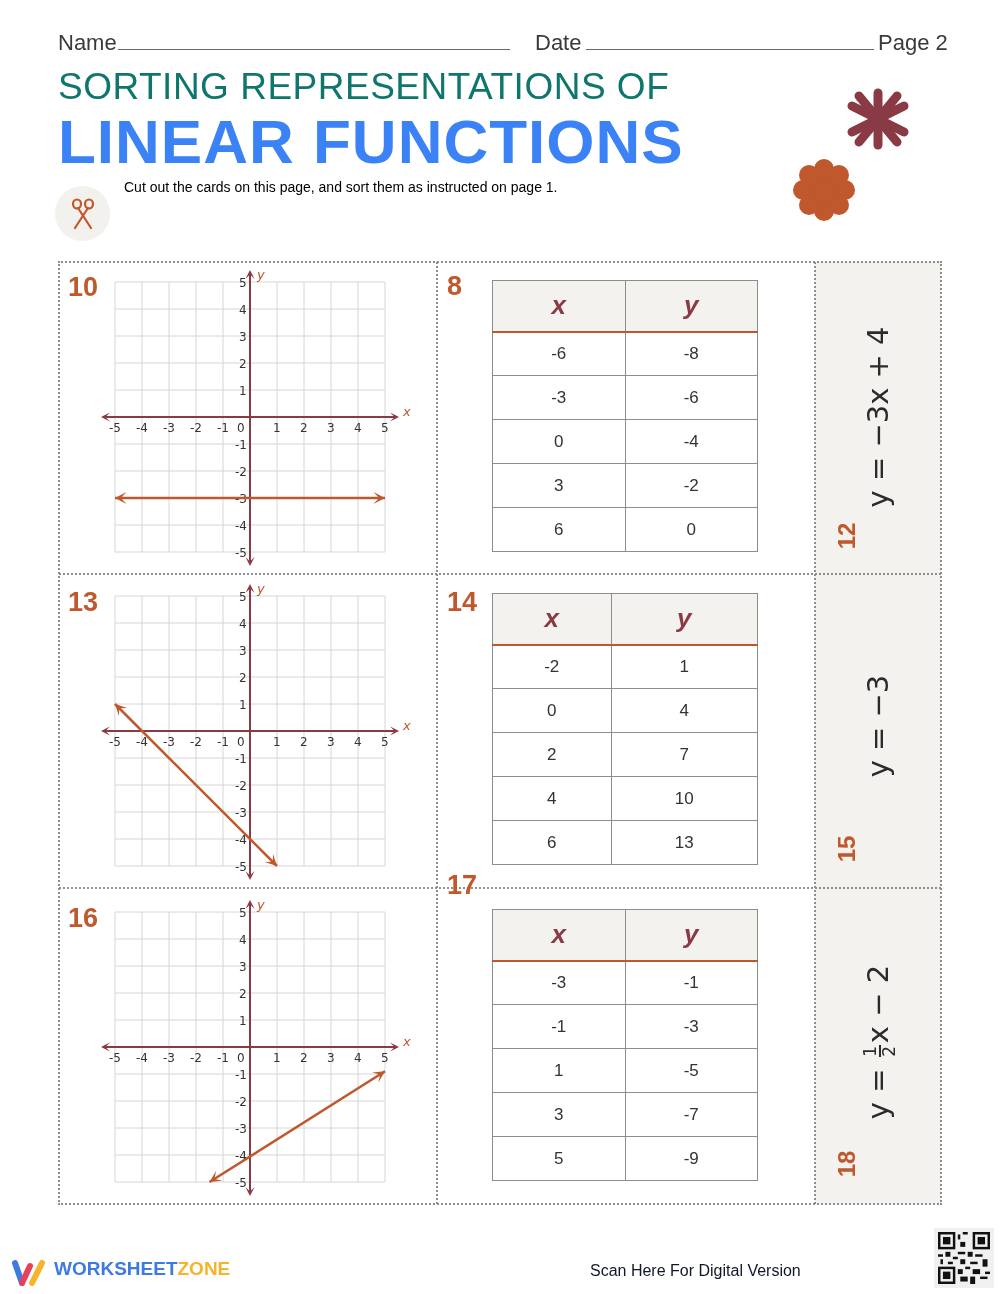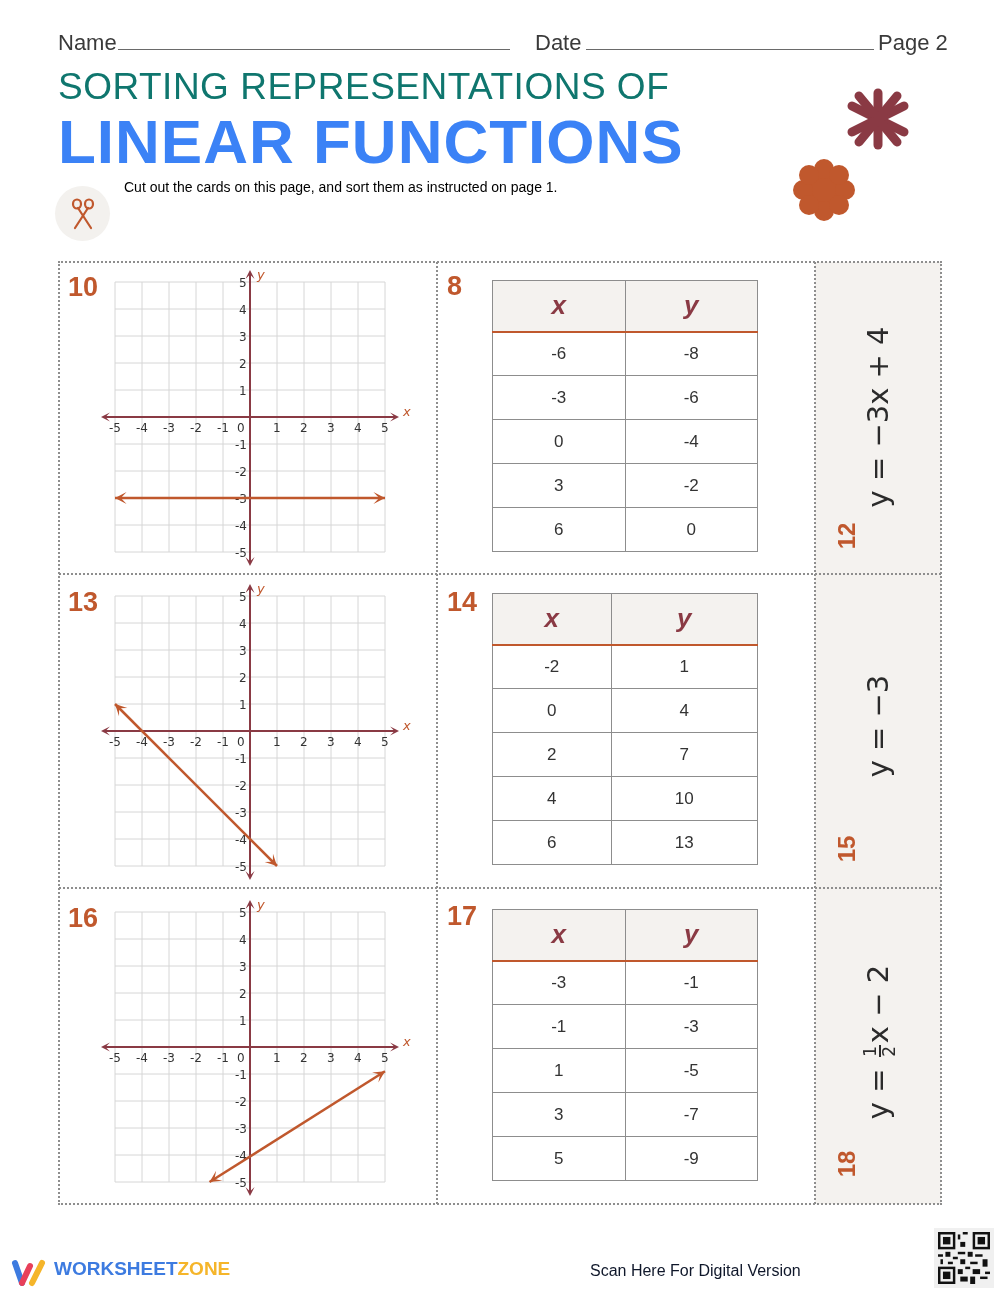--- a/index.html
+++ b/index.html
@@ -349,21 +349,21 @@
     <text x="140" y="187" class="tick">-1</text>
     <text x="140" y="214" class="tick">-2</text>
     <text x="140" y="241" class="tick">-3</text>
     <text x="140" y="268" class="tick">-4</text>
     <text x="140" y="295" class="tick">-5</text>
     <line x1="114.5" y1="290" x2="290" y2="179.3" stroke="#c0582d" stroke-width="2.5"></line>
     <polygon points="290,179.3 283.35172121881703,190.47140945662957 285.05208191119965,182.42099448678178 277.05437967775737,180.48781920860813" fill="#c0582d"></polygon>
     <polygon points="114.5,290 121.14827878118297,278.82859054337047 119.44791808880036,286.87900551321826 127.44562032224263,288.8121807913919" fill="#c0582d"></polygon>
   </svg>
 
-<div class="card-num" style="left:447px; top:901px">17</div>
+<div class="card-num" style="left:447px; top:870px">17</div>
 <table class="xy-table" style="left:492px; top:909px">
   <thead>
       <tr>
     <th>x</th>
     <th>y</th>
   </tr>
     </thead>
   <tbody>
     <tr>
         <td>-3</td>

